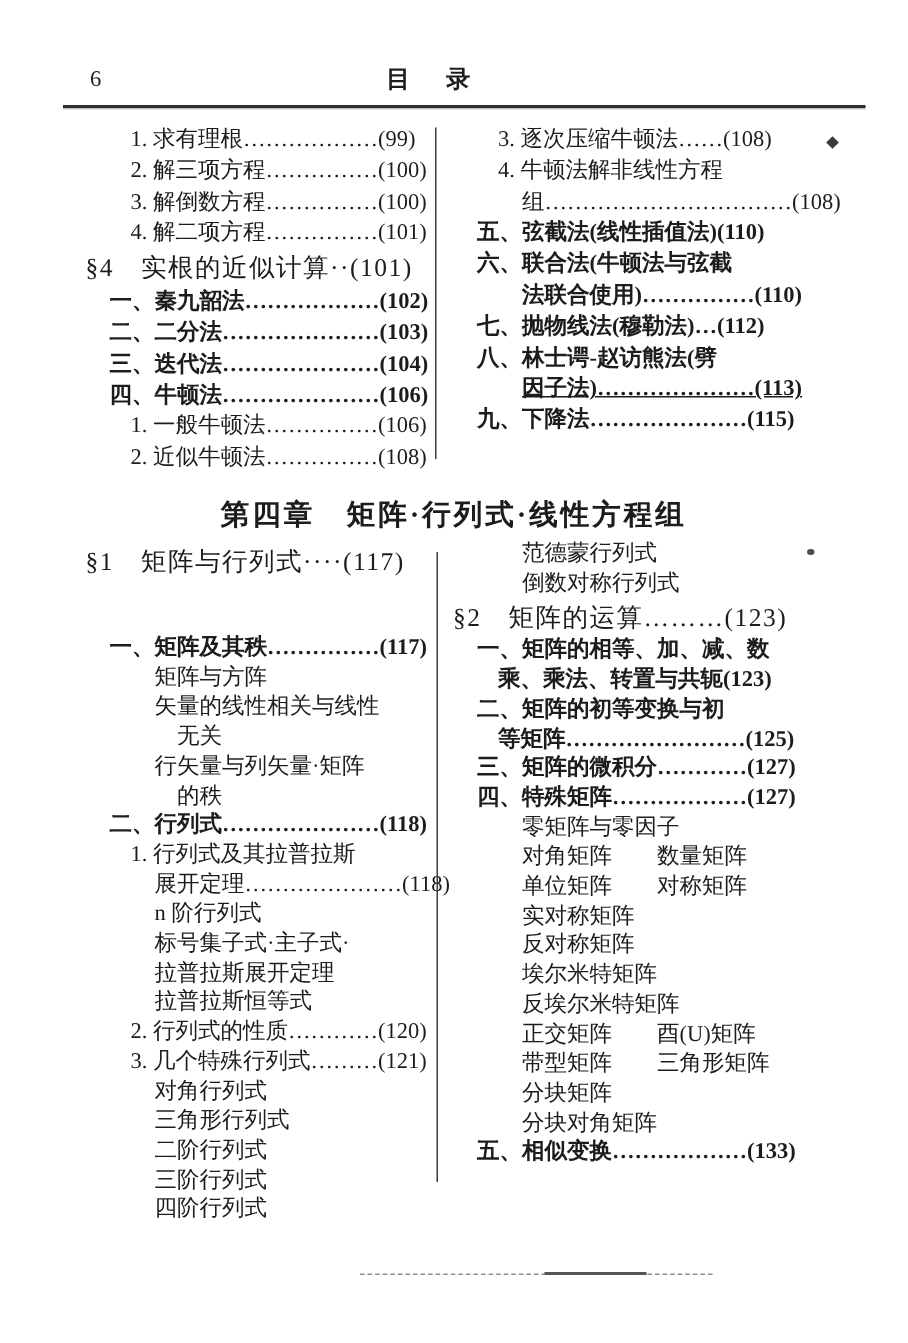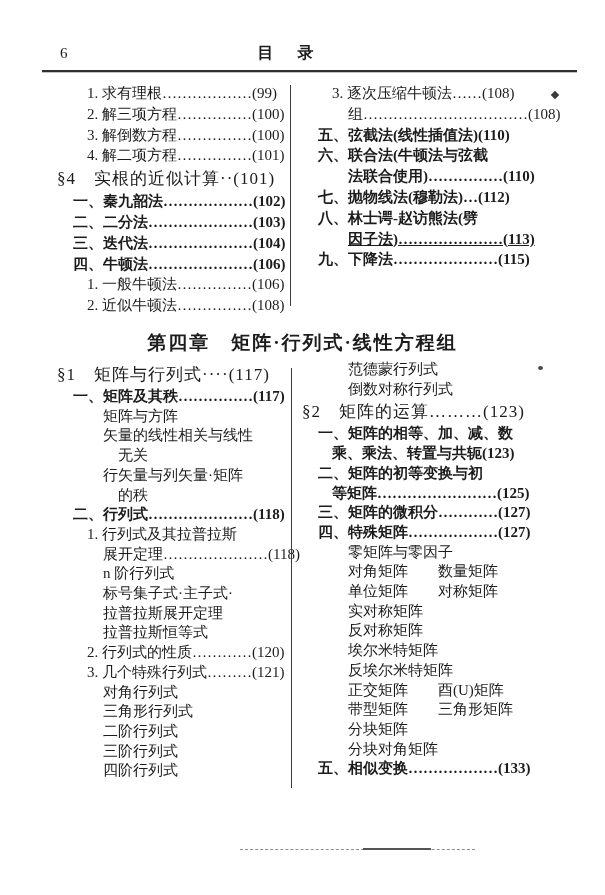--- a/index.html
+++ b/index.html
@@ -89,36 +89,37 @@
       <div class="line sect" style="padding-left: 2px;">§4　实根的近似计算··(101)</div>
       <div class="line bold" style="padding-left: 18px;">一、秦九韶法………………(102)</div>
       <div class="line bold" style="padding-left: 18px;">二、二分法…………………(103)</div>
       <div class="line bold" style="padding-left: 18px;">三、迭代法…………………(104)</div>
       <div class="line bold" style="padding-left: 18px;">四、牛顿法…………………(106)</div>
       <div class="line" style="padding-left: 32px;">1. 一般牛顿法……………(106)</div>
       <div class="line" style="padding-left: 32px;">2. 近似牛顿法……………(108)</div>
     </div>
   <div class="col col-tr">
       <div class="line" style="padding-left: 32px;">3. 逐次压缩牛顿法……(108)</div>
+      <div class="line" style="padding-left: 32px;">4. 牛顿法解非线性方程</div>
       <div class="line" style="padding-left: 48px;">组……………………………(108)</div>
       <div class="line bold" style="padding-left: 18px;">五、弦截法(线性插值法)(110)</div>
       <div class="line bold" style="padding-left: 18px;">六、联合法(牛顿法与弦截</div>
       <div class="line bold" style="padding-left: 48px;">法联合使用)……………(110)</div>
       <div class="line bold" style="padding-left: 18px;">七、抛物线法(穆勒法)…(112)</div>
       <div class="line bold" style="padding-left: 18px;">八、林士谔-赵访熊法(劈</div>
       <div class="line bold" style="padding-left: 48px; text-decoration: underline;">因子法)…………………(113)</div>
       <div class="line bold" style="padding-left: 18px;">九、下降法…………………(115)</div>
     </div>
   <div class="divider div1"></div>
 
   <div class="chapter">第四章　矩阵·行列式·线性方程组</div>
 
   <div class="col col-bl">
       <div class="line sect" style="padding-left: 2px;">§1　矩阵与行列式····(117)</div>
-      <div class="line bold" style="padding-left: 18px;">一、矩阵及其秩……………(117)</div>
+      <div class="line bold" style="padding-left: 18px; margin-top: 36px;">一、矩阵及其秩……………(117)</div>
       <div class="line" style="padding-left: 48px;">矩阵与方阵</div>
       <div class="line" style="padding-left: 48px;">矢量的线性相关与线性</div>
       <div class="line" style="padding-left: 63px;">无关</div>
       <div class="line" style="padding-left: 48px;">行矢量与列矢量·矩阵</div>
       <div class="line" style="padding-left: 63px;">的秩</div>
       <div class="line bold" style="padding-left: 18px;">二、行列式…………………(118)</div>
       <div class="line" style="padding-left: 32px;">1. 行列式及其拉普拉斯</div>
       <div class="line" style="padding-left: 48px;">展开定理…………………(118)</div>
       <div class="line" style="padding-left: 48px;">n 阶行列式</div>
       <div class="line" style="padding-left: 48px;">标号集子式·主子式·</div>

